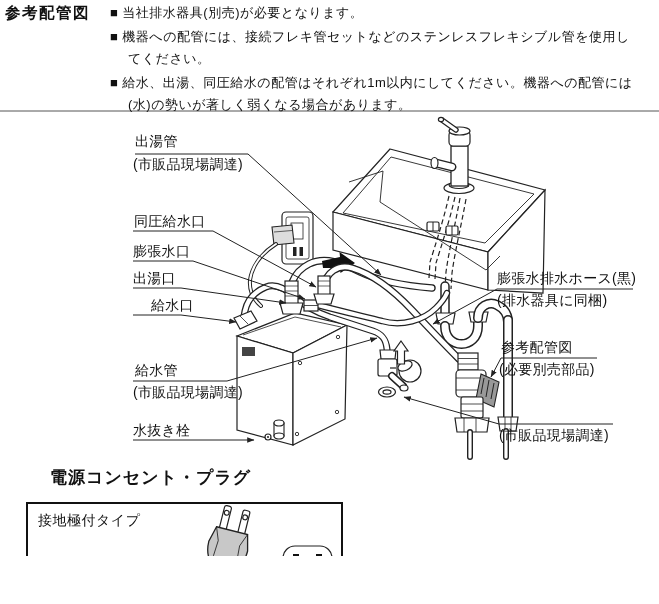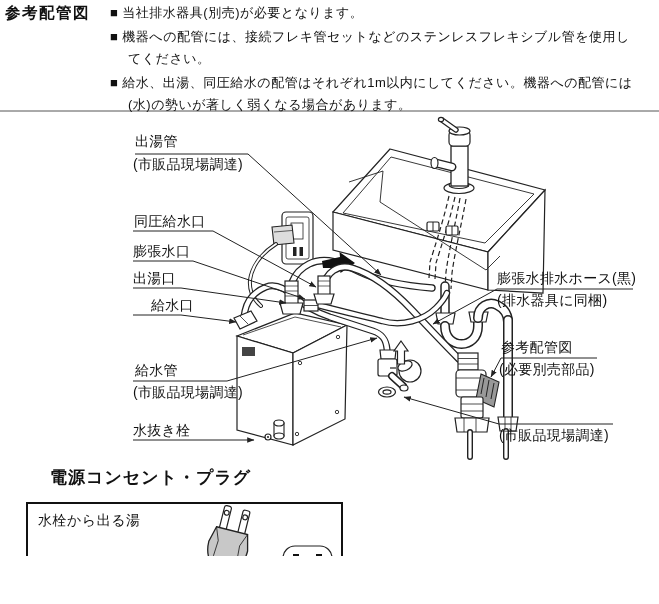--- a/index.html
+++ b/index.html
@@ -235,16 +235,16 @@
   <div class="lbl" style="left:133px;top:385px">(市販品現場調達)</div>
   <div class="lbl" style="left:133px;top:423px">水抜き栓</div>
   <div class="lbl" style="left:497px;top:293px">(排水器具に同梱)</div>
   <div class="lbl" style="left:497px;top:271px">膨張水排水ホース(黒)</div>
   <div class="lbl" style="left:501px;top:340px">参考配管図</div>
   <div class="lbl" style="left:499px;top:362px">(必要別売部品)</div>
   <div class="lbl" style="left:499px;top:428px">(市販品現場調達)</div>
 
   <div class="pwr-heading">電源コンセント・プラグ</div>
   <div class="pwr-box">
-    <div class="pwr-type">水栓から出る湯</div>
+    <div class="pwr-type">接地極付タイプ</div>
   </div>
 
 </div>
 
 </body></html>

